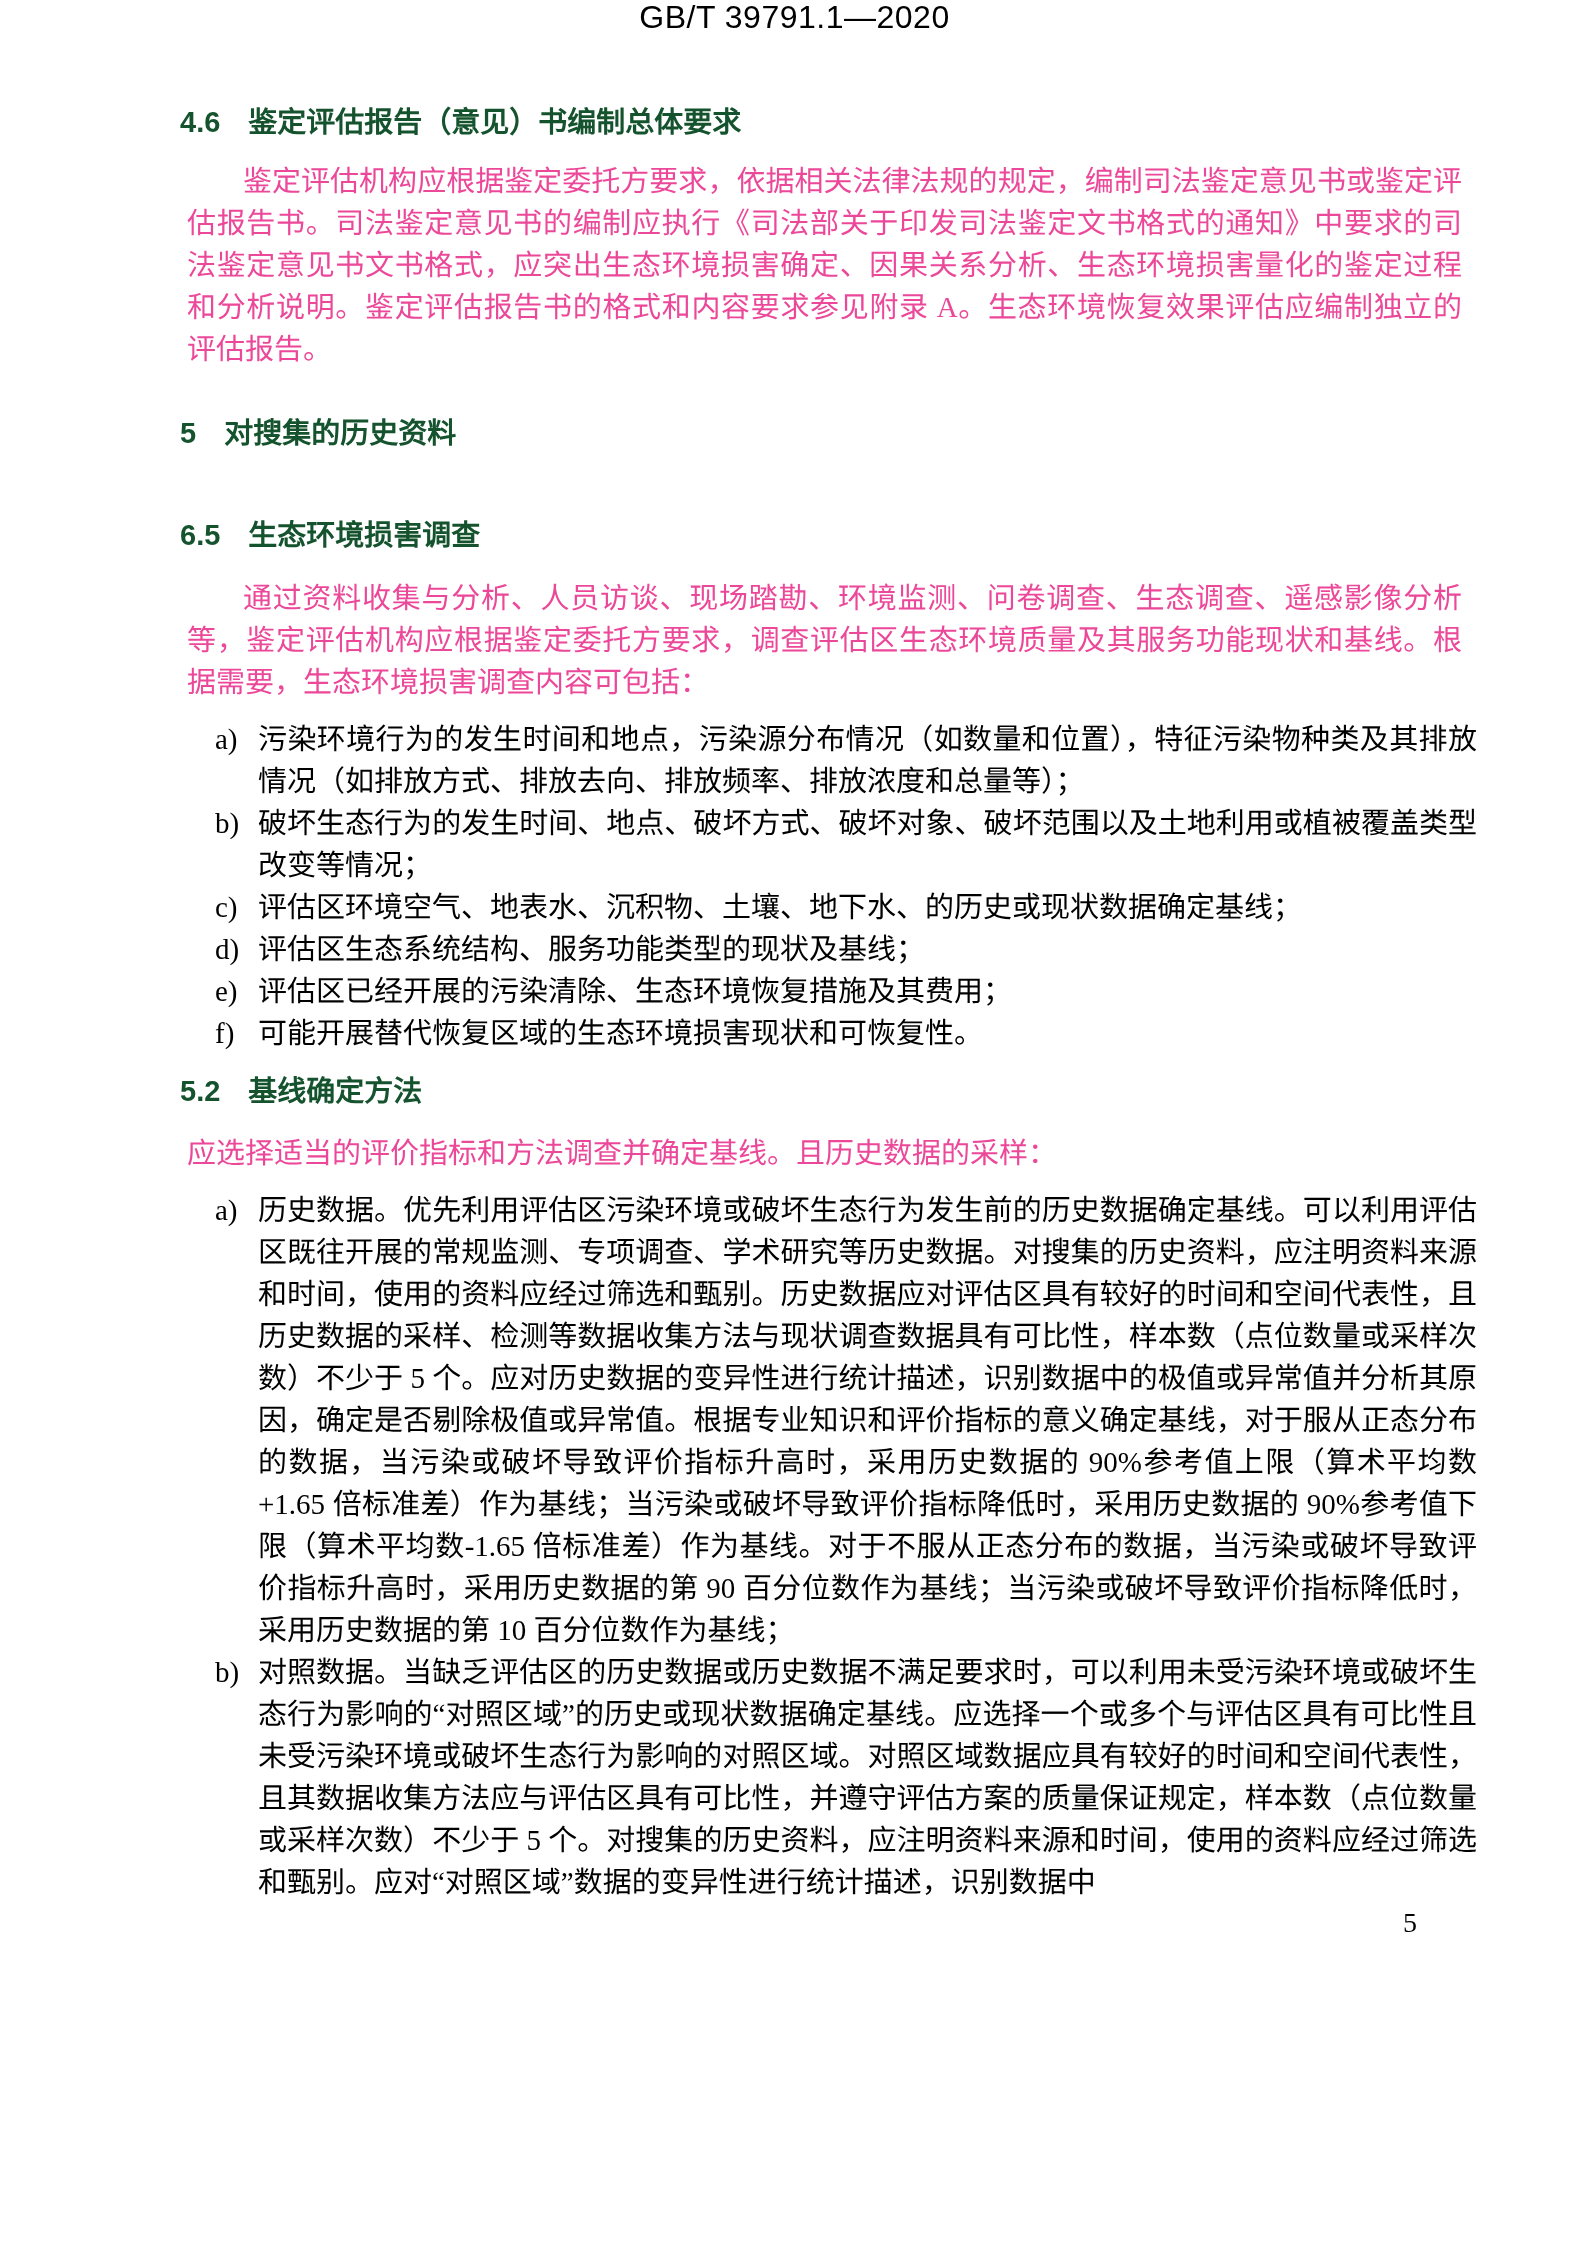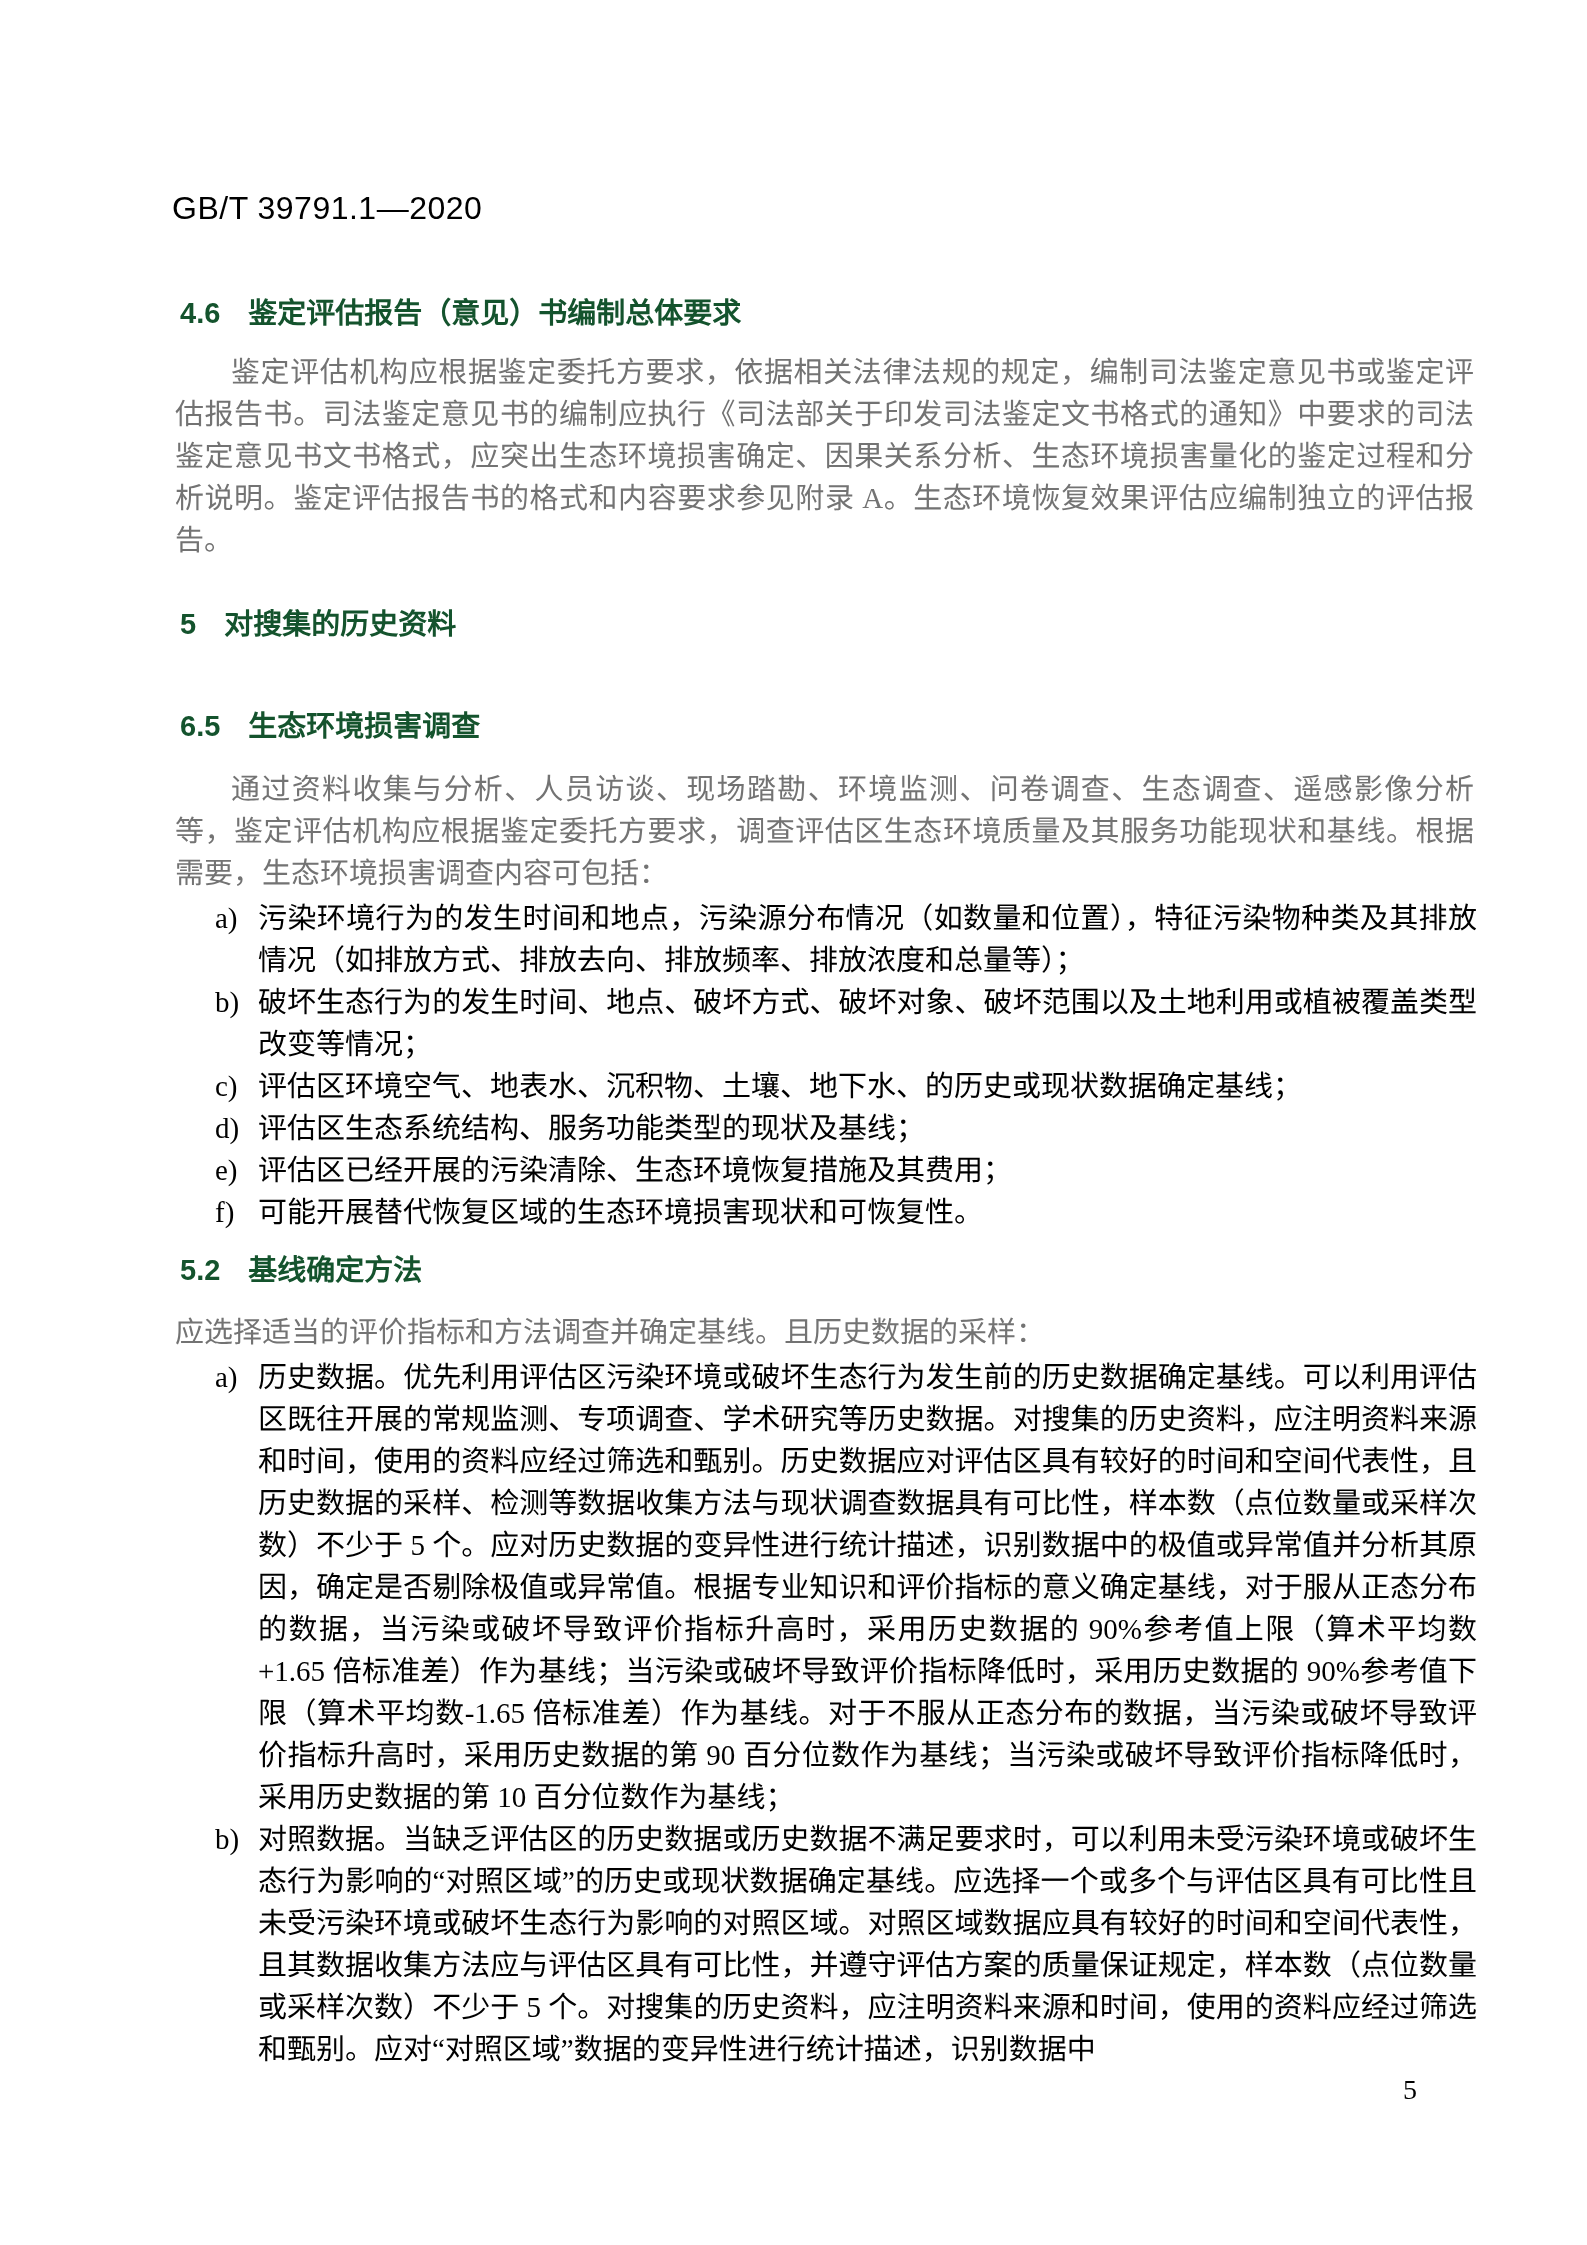--- a/index.html
+++ b/index.html
@@ -17,22 +17,21 @@
   .page {
     position: relative;
     width: 1587px;
     height: 2245px;
     box-sizing: border-box;
     padding: 0 110px 0 172px;
     background: #ffffff;
   }
   
   .running-header {
-    margin-top: 191px;
-    text-align: left;
+    text-align: center;
     padding-right: 60px;
     font-family: "Liberation Sans", "DejaVu Sans", sans-serif;
     font-size: 32px;
     line-height: 34px;
     letter-spacing: 0.5px;
     color: #000000;
   }
   
   .chapter-heading, .clause-heading {
     margin: 8px;
@@ -42,25 +41,25 @@
     line-height: 42px;
     color: #14532d;
   }
   .clause-no { display: inline-block; margin-right: 28px; }
   .h46 { margin-top: 67px; }
   .h5  { margin-top: 42px; }
   .h51 { margin-top: 60px; }
   .h52 { margin-top: 16px; }
   
   .body-para {
-    margin: 3px;
+    margin: 15px;
     font-size: 29px;
     line-height: 42px;
     text-align: justify;
-    color: #737373;
+    color: #ec4899;
   }
   .indent2 { text-indent: 56px; }
   .p46 { margin-top: 17px; }
   .p51 { margin-top: 21px; }
   .p52 { margin-top: 20px; }
   
   .item-list { margin: 0; padding: 0; }
   .list-item {
     position: relative;
     margin: 0;

